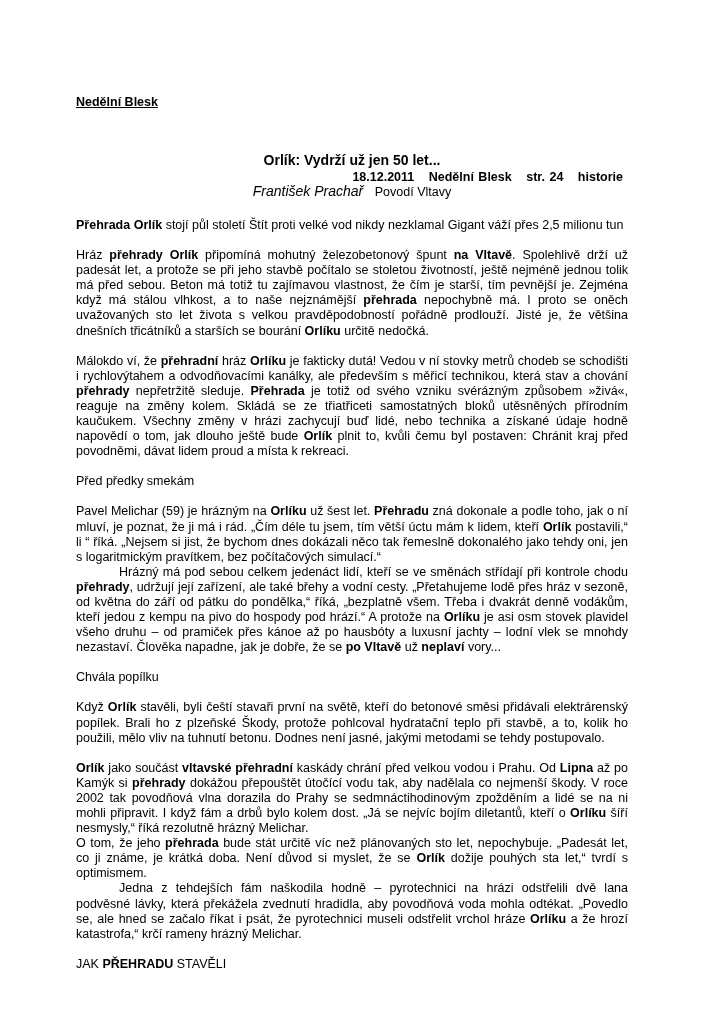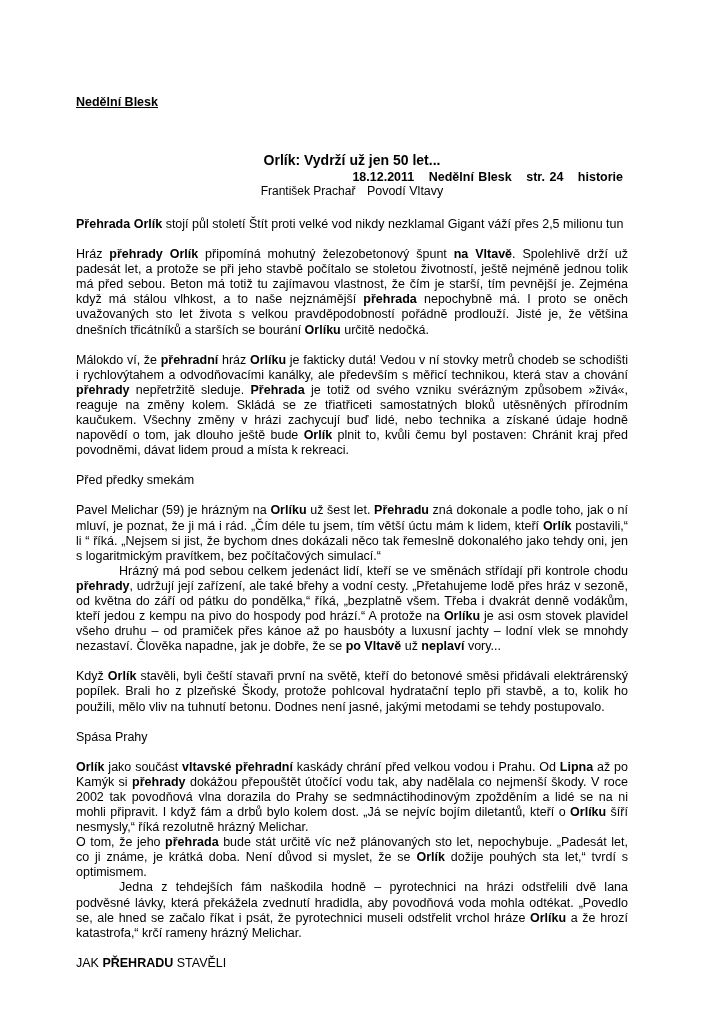--- a/index.html
+++ b/index.html
@@ -3,21 +3,21 @@
 <meta charset="utf-8">
 <style>
   html, body { margin: 0; padding: 0; background: #ffffff; }
   body { width: 724px; height: 1024px; overflow: hidden; position: relative; font-family: "Liberation Sans", sans-serif; color: #000; }
   .page { position: absolute; left: 76px; top: 84px; width: 552px; margin-top: 11px; }
   .source { font-weight: bold; text-decoration: underline; font-size: 12.5px; line-height: 15px; margin: 0; }
   .title { text-align: center; font-weight: bold; font-size: 14px; line-height: 20px; margin: 40px 0 0 0; }
   .meta { text-align: right; font-weight: bold; font-size: 12.5px; line-height: 14px; margin: 0; word-spacing: 1px; }
   .meta span { margin: 0 5px; }
   .byline { text-align: center; font-size: 12.5px; line-height: 15px; margin: 0; }
-  .byline .author { font-size: 12px; margin-right: 8px; }
+  .byline .author { font-style: italic; font-size: 14px; margin-right: 8px; }
   p.body { font-size: 12.5px; line-height: 15.1px; text-align: justify; margin: 0; }
   p.gap { margin-top: 15px; }
   p.lead { margin-top: 18px; }
   p.indent { text-indent: 43px; }
   b { font-weight: bold; }
 </style>
 </head>
 <body>
 
 <div class="page">
@@ -38,20 +38,20 @@
   </p>
 
   <p class="body lead"><b>Přehrada Orlík</b><span> stojí půl století Štít proti velké vod nikdy nezklamal Gigant váží přes 2,5 milionu tun</span></p>
 
   <div id="article-body">
       <p class="body gap"><span>Hráz </span><b>přehrady Orlík</b><span> připomíná mohutný železobetonový špunt </span><b>na Vltavě</b><span>. Spolehlivě drží už padesát let, a protože se při jeho stavbě počítalo se stoletou životností, ještě nejméně jednou tolik má před sebou. Beton má totiž tu zajímavou vlastnost, že čím je starší, tím pevnější je. Zejména když má stálou vlhkost, a to naše nejznámější </span><b>přehrada</b><span> nepochybně má. I proto se oněch uvažovaných sto let života s velkou pravděpodobností pořádně prodlouží. Jisté je, že většina dnešních třicátníků a starších se bourání </span><b>Orlíku</b><span> určitě nedočká.</span></p>
       <p class="body gap"><span>Málokdo ví, že </span><b>přehradní</b><span> hráz </span><b>Orlíku</b><span> je fakticky dutá! Vedou v ní stovky metrů chodeb se schodišti i rychlovýtahem a odvodňovacími kanálky, ale především s měřicí technikou, která stav a chování </span><b>přehrady</b><span> nepřetržitě sleduje. </span><b>Přehrada</b><span> je totiž od svého vzniku svérázným způsobem »živá«, reaguje na změny kolem. Skládá se ze třiatřiceti samostatných bloků utěsněných přírodním kaučukem. Všechny změny v hrázi zachycují buď lidé, nebo technika a získané údaje hodně napovědí o tom, jak dlouho ještě bude </span><b>Orlík</b><span> plnit to, kvůli čemu byl postaven: Chránit kraj před povodněmi, dávat lidem proud a místa k rekreaci.</span></p>
       <p class="body gap"><span>Před předky smekám</span></p>
       <p class="body gap"><span>Pavel Melichar (59) je hrázným na </span><b>Orlíku</b><span> už šest let. </span><b>Přehradu</b><span> zná dokonale a podle toho, jak o ní mluví, je poznat, že ji má i rád. „Čím déle tu jsem, tím větší úctu mám k lidem, kteří </span><b>Orlík</b><span> postavili,“ li “ říká. „Nejsem si jist, že bychom dnes dokázali něco tak řemeslně dokonalého jako tehdy oni, jen s logaritmickým pravítkem, bez počítačových simulací.“</span></p>
       <p class="body indent"><span>Hrázný má pod sebou celkem jedenáct lidí, kteří se ve směnách střídají při kontrole chodu </span><b>přehrady</b><span>, udržují její zařízení, ale také břehy a vodní cesty. „Přetahujeme lodě přes hráz v sezoně, od května do září od pátku do pondělka,“ říká, „bezplatně všem. Třeba i dvakrát denně vodákům, kteří jedou z kempu na pivo do hospody pod hrází.“ A protože na </span><b>Orlíku</b><span> je asi osm stovek plavidel všeho druhu – od pramiček přes kánoe až po hausbóty a luxusní jachty – lodní vlek se mnohdy nezastaví. Člověka napadne, jak je dobře, že se </span><b>po Vltavě</b><span> už </span><b>neplaví</b><span> vory...</span></p>
+      <p class="body gap"><span>Chvála popílku</span></p>
       <p class="body gap"><span>Když </span><b>Orlík</b><span> stavěli, byli čeští stavaři první na světě, kteří do betonové směsi přidávali elektrárenský popílek. Brali ho z plzeňské Škody, protože pohlcoval hydratační teplo při stavbě, a to, kolik ho použili, mělo vliv na tuhnutí betonu. Dodnes není jasné, jakými metodami se tehdy postupovalo.</span></p>
-      <p class="body gap"><span>Spása Prahy</span></p>
       <p class="body gap"><b>Orlík</b><span> jako součást </span><b>vltavské přehradní</b><span> kaskády chrání před velkou vodou i Prahu. Od </span><b>Lipna</b><span> až po Kamýk si </span><b>přehrady</b><span> dokážou přepouštět útočící vodu tak, aby nadělala co nejmenší škody. V roce 2002 tak povodňová vlna dorazila do Prahy se sedmnáctihodinovým zpožděním a lidé se na ni mohli připravit. I když fám a drbů bylo kolem dost. „Já se nejvíc bojím diletantů, kteří o </span><b>Orlíku</b><span> šíří nesmysly,“ říká rezolutně hrázný Melichar.</span></p>
       <p class="body plain"><span>O tom, že jeho </span><b>přehrada</b><span> bude stát určitě víc než plánovaných sto let, nepochybuje. „Padesát let, co ji známe, je krátká doba. Není důvod si myslet, že se </span><b>Orlík</b><span> dožije pouhých sta let,“ tvrdí s optimismem.</span></p>
       <p class="body indent"><span>Jedna z tehdejších fám naškodila hodně – pyrotechnici na hrázi odstřelili dvě lana podvěsné lávky, která překážela zvednutí hradidla, aby povodňová voda mohla odtékat. „Povedlo se, ale hned se začalo říkat i psát, že pyrotechnici museli odstřelit vrchol hráze </span><b>Orlíku</b><span> a že hrozí katastrofa,“ krčí rameny hrázný Melichar.</span></p>
       <p class="body gap"><span>JAK </span><b>PŘEHRADU</b><span> STAVĚLI</span></p>
     </div>
 </div>
 
 </body></html>

